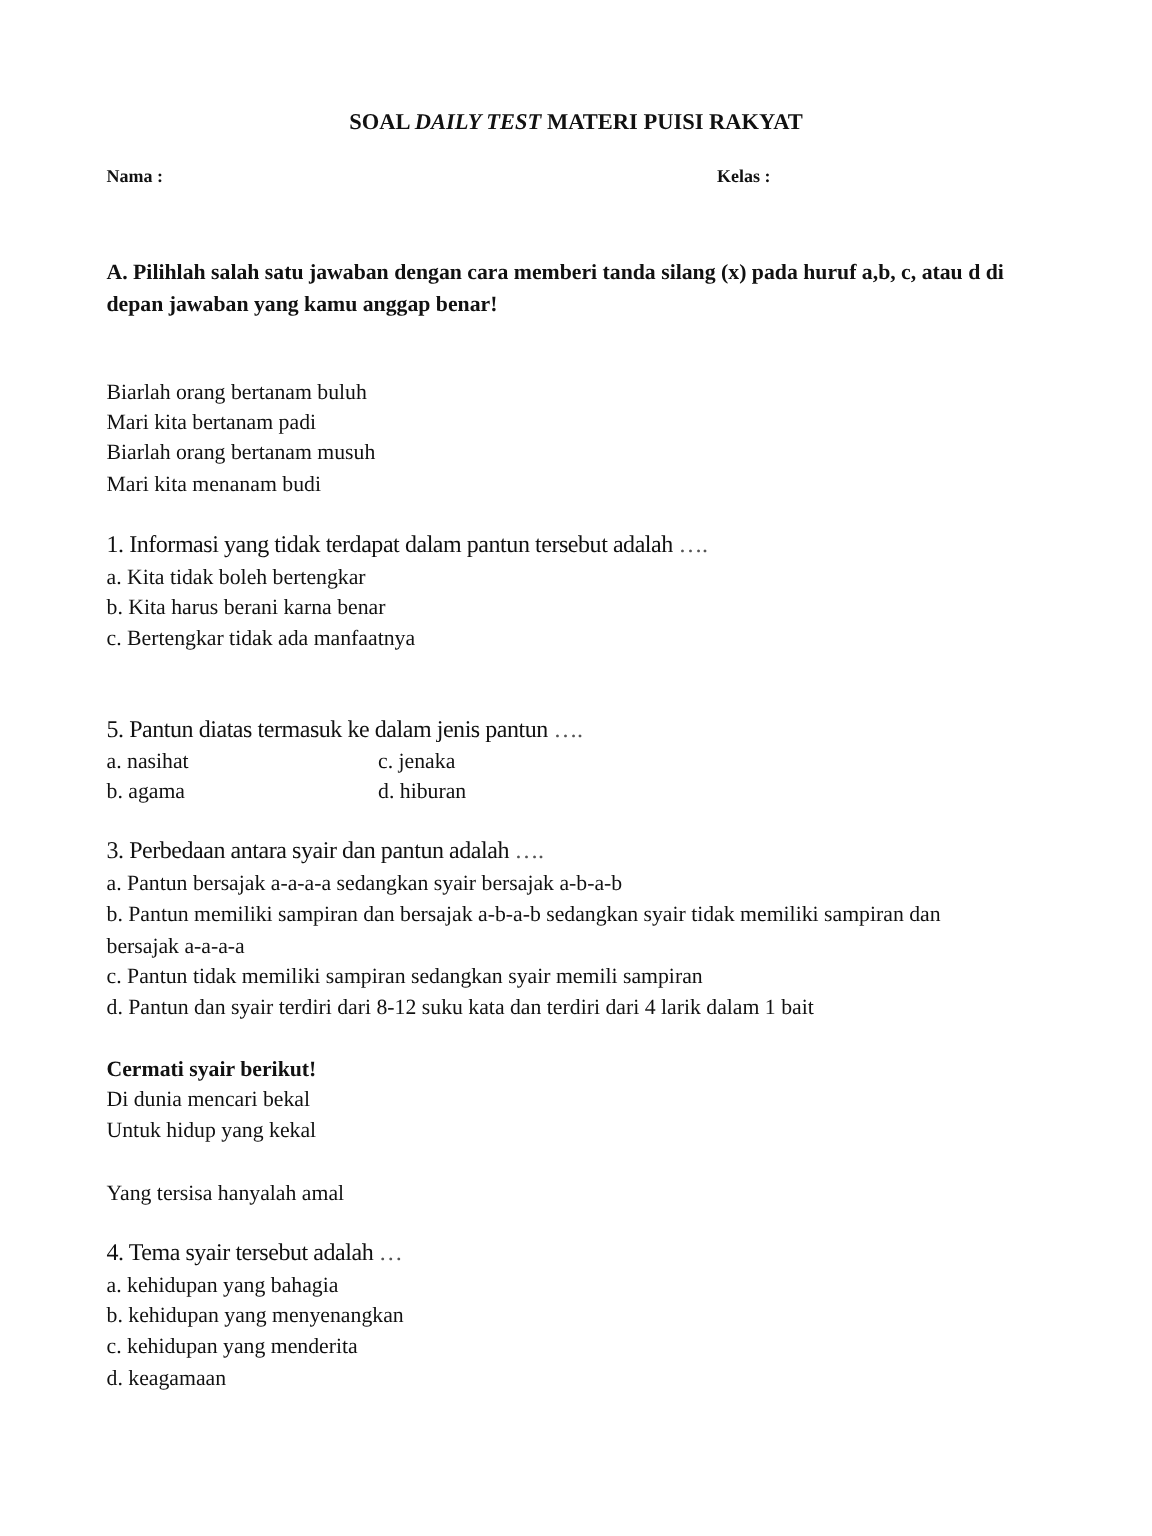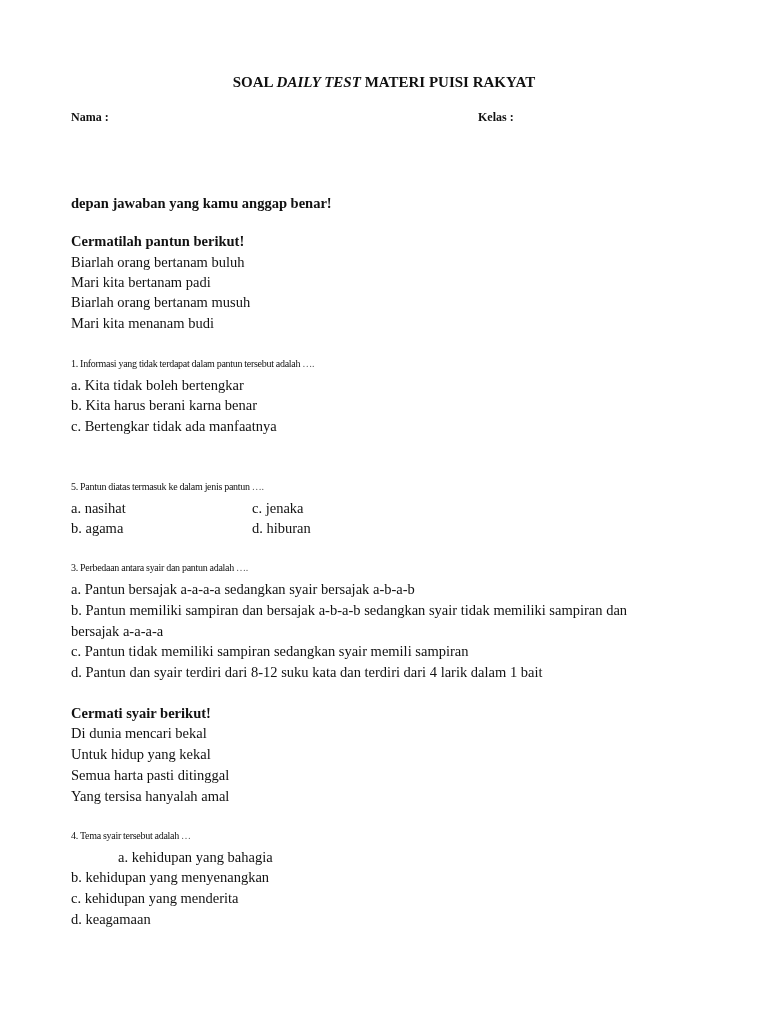--- a/index.html
+++ b/index.html
@@ -42,41 +42,41 @@
     .title i { font-style: italic; }
     .field-label {
       position: absolute;
       top: 107px;
       font-weight: bold;
       font-size: 12px;
       line-height: 20px;
     }
     .q-cond {
       letter-spacing: -0.3px;
-      font-size: 10px;
+      font-size: 16px;
     }
     .dots { color: #555; }
     .col-right {
       position: absolute;
       left: 252px;
     }
   </style>
 </head>
 <body>
 
 <div class="page">
 
   <div class="title"><span>SOAL </span><i>DAILY TEST</i><span> MATERI PUISI RAKYAT</span></div>
 
   <div class="field-label" style="left:71px;">Nama  :</div>
   <div class="field-label" style="left:478px;">Kelas   :</div>
 
+  <div class="line bold" style="top:172px;">A. Pilihlah salah satu jawaban dengan cara memberi tanda silang (x) pada huruf a,b, c, atau d di</div>
   <div class="line bold" style="top:193px;">depan jawaban yang kamu anggap benar!</div>
 
-  <div class="line bold" style="top:231px;">Cermatilah pantun berikut!</div>
   <div class="line" style="top:252px;">Biarlah orang bertanam buluh</div>
   <div class="line" style="top:272px;">Mari kita bertanam padi</div>
   <div class="line" style="top:292px;">Biarlah orang bertanam musuh</div>
   <div class="line" style="top:313px;">Mari kita menanam budi</div>
 
   <div class="line q-cond" style="top:354px;"><span>1. Informasi yang tidak terdapat dalam pantun tersebut adalah</span><span class="dots"> ….</span></div>
   <div class="line" style="top:375px;">a. Kita tidak boleh bertengkar</div>
   <div class="line" style="top:395px;">b. Kita harus berani karna benar</div>
   <div class="line" style="top:416px;">c. Bertengkar tidak ada manfaatnya</div>
 
@@ -89,22 +89,21 @@
   <div class="line q-cond" style="top:558px;"><span>3. Perbedaan antara syair dan pantun adalah</span><span class="dots"> ….</span></div>
   <div class="line" style="top:579px;">a. Pantun bersajak a-a-a-a sedangkan syair bersajak a-b-a-b</div>
   <div class="line" style="top:600px;">b. Pantun memiliki sampiran dan bersajak a-b-a-b sedangkan syair tidak memiliki sampiran dan</div>
   <div class="line" style="top:621px;">bersajak a-a-a-a</div>
   <div class="line" style="top:641px;">c. Pantun tidak memiliki sampiran sedangkan syair memili sampiran</div>
   <div class="line" style="top:662px;">d. Pantun dan syair terdiri dari 8-12 suku kata dan terdiri dari 4 larik dalam 1 bait</div>
 
   <div class="line bold" style="top:703px;">Cermati syair berikut!</div>
   <div class="line" style="top:723px;">Di dunia mencari bekal</div>
   <div class="line" style="top:744px;">Untuk hidup yang kekal</div>
-  <div class="line" style="top:765px;">Semua harta pasti ditinggal</div>
   <div class="line" style="top:786px;">Yang tersisa hanyalah amal</div>
 
   <div class="line q-cond" style="top:826px;"><span>4. Tema syair tersebut adalah</span><span class="dots"> …</span></div>
-  <div class="line" style="top:847px;margin-left:47px;">a.  kehidupan yang bahagia</div>
+  <div class="line" style="top:847px;">a.  kehidupan yang bahagia</div>
   <div class="line" style="top:888px;">c. kehidupan yang menderita</div>
   <div class="line" style="top:867px;">b. kehidupan yang menyenangkan</div>
   <div class="line" style="top:909px;">d.  keagamaan</div>
 
 </div>
 
 </body></html>

